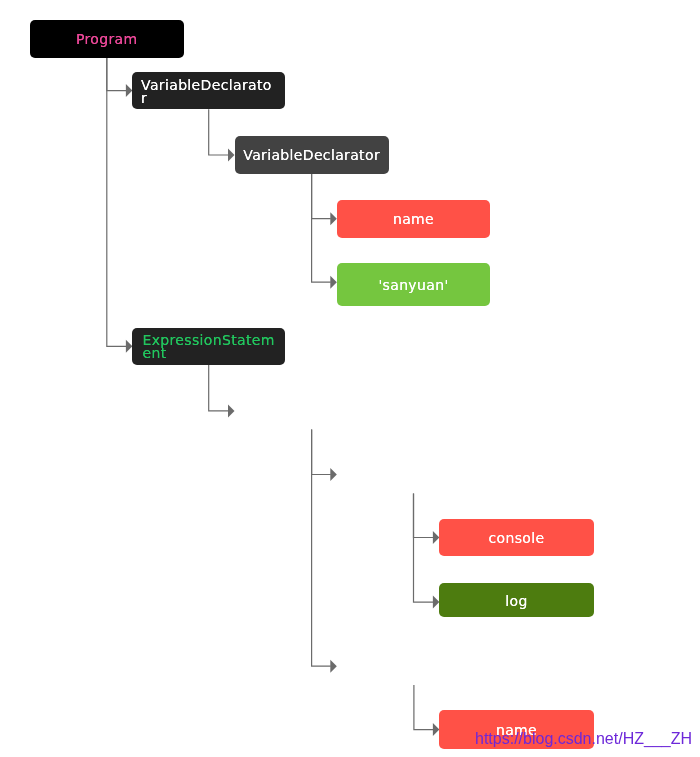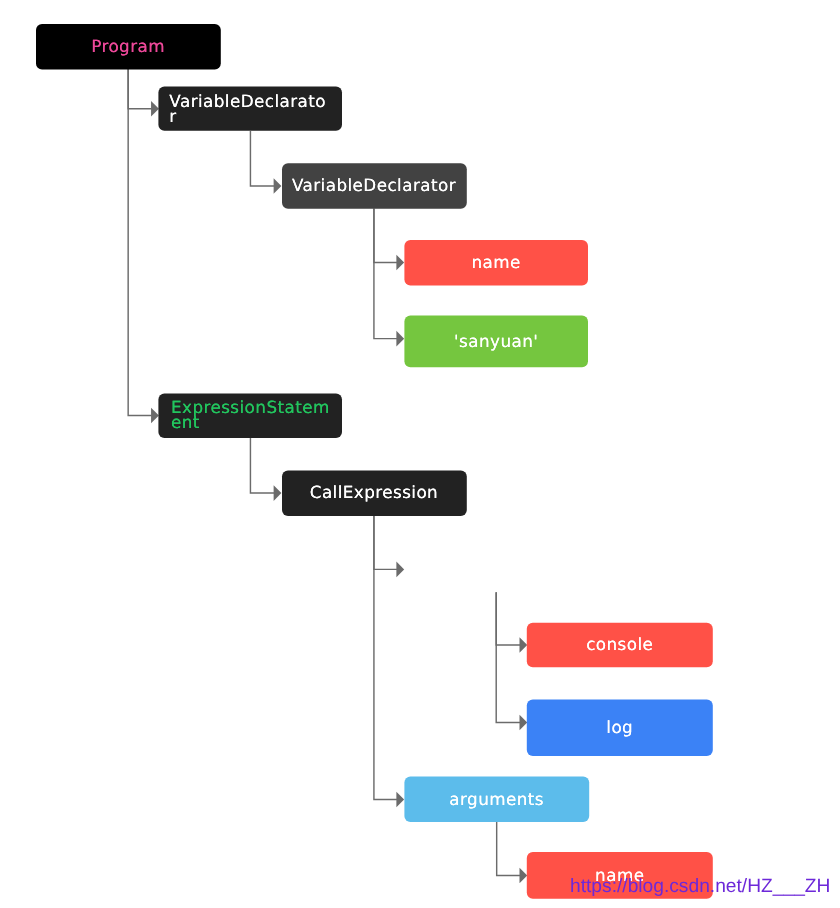--- a/index.html
+++ b/index.html
@@ -131,31 +131,25 @@
   </div>
   <div class="node" style="left: 336.8px; top: 199.8px; width: 153.4px; height: 37.8px; background: rgb(255, 81, 71); color: rgb(255, 255, 255);">
     <span class="node-label">name</span>
   </div>
   <div class="node" style="left: 336.8px; top: 263.4px; width: 153.4px; height: 43px; background: rgb(117, 198, 63); color: rgb(255, 255, 255);">
     <span class="node-label">'sanyuan'</span>
   </div>
   <div class="node wrap" style="left: 132.4px; top: 327.8px; width: 152.6px; height: 37px; background: rgb(34, 34, 34); color: #22c55e;">
     <span class="node-label" style="width: 132.4px;">ExpressionStatement</span>
   </div>
-  <div class="node" style="left: 234.5px; top: 392.1px; width: 154.3px; height: 37.5px; background: rgb(34, 34, 34); color: rgb(255, 255, 255);">
-    <span class="node-label">CallExpression</span>
-  </div>
   <div class="node" style="left: 439.4px; top: 518.7px; width: 154.2px; height: 37.6px; background: rgb(255, 81, 71); color: rgb(255, 255, 255);">
     <span class="node-label">console</span>
   </div>
-  <div class="node" style="left: 439.4px; top: 583.2px; width: 154.2px; height: 47px; background: #3b82f6; color: rgb(255, 255, 255);">
+  <div class="node" style="left: 439.4px; top: 583.2px; width: 154.2px; height: 34px; background: #4d7c0f; color: rgb(255, 255, 255);">
     <span class="node-label">log</span>
-  </div>
-  <div class="node" style="left: 336.8px; top: 647.4px; width: 154.2px; height: 37.6px; background: rgb(92, 188, 235); color: rgb(255, 255, 255);">
-    <span class="node-label">arguments</span>
   </div>
   <div class="node" style="left: 439.4px; top: 710.2px; width: 154.2px; height: 38.7px; background: rgb(255, 81, 71); color: rgb(255, 255, 255);">
     <span class="node-label">name</span>
   </div>
 
   <div class="watermark" style="left: 475px; top: 731px; font-size: 16px; color: #6d28d9;">https://blog.csdn.net/HZ___ZH</div>
 
 </div>
 
 </body></html>

